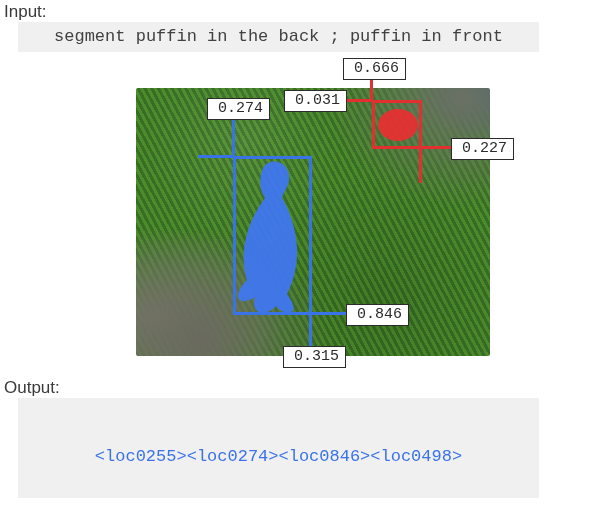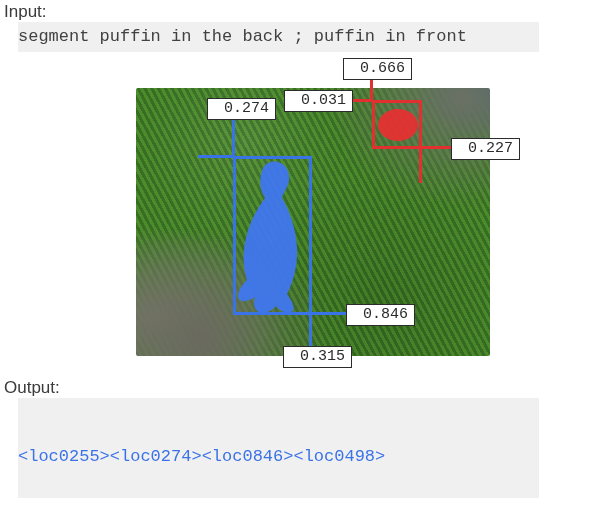--- a/index.html
+++ b/index.html
@@ -27,20 +27,21 @@
   .code-bar {
     position: absolute;
     left: 18px;
     right: 12px;
     background: #f0f0f0;
     font-family: "Courier New", Courier, monospace;
     font-size: 17px;
     line-height: 22px;
     color: #414141;
     padding: 4px 0;
+    text-align: center;
     white-space: pre;
   }
   .input-code { top: 22px; height: 22px; }
   .output-code { top: 398px; height: 92px; }
   .output-code .line { display: block; }
   .blue-text { color: #3a72e8; }
 
   
   .figure {
     position: absolute;
@@ -88,21 +89,21 @@
   .red-c  { color: #e23030; }
 
   
   .seg-shape { position: absolute; }
 
   
   .tag {
     position: absolute;
     background: #ffffff;
     border: 1.5px solid #2b2b2b;
-    padding: 1px 6px 2px 16px;
+    padding: 1px 6px 2px 10px;
     font-family: "Courier New", Courier, monospace;
     font-size: 15px;
     line-height: 17px;
     color: #2b2b2b;
     white-space: nowrap;
     text-align: right;
   }
 </style>
 </head>
 <body>

